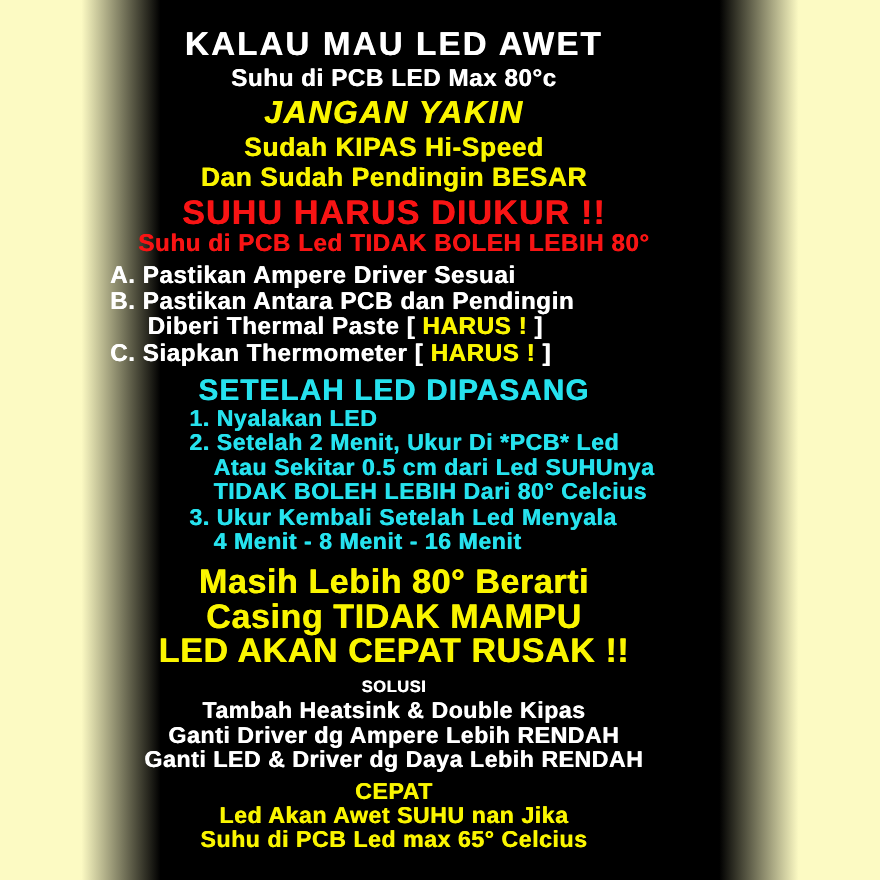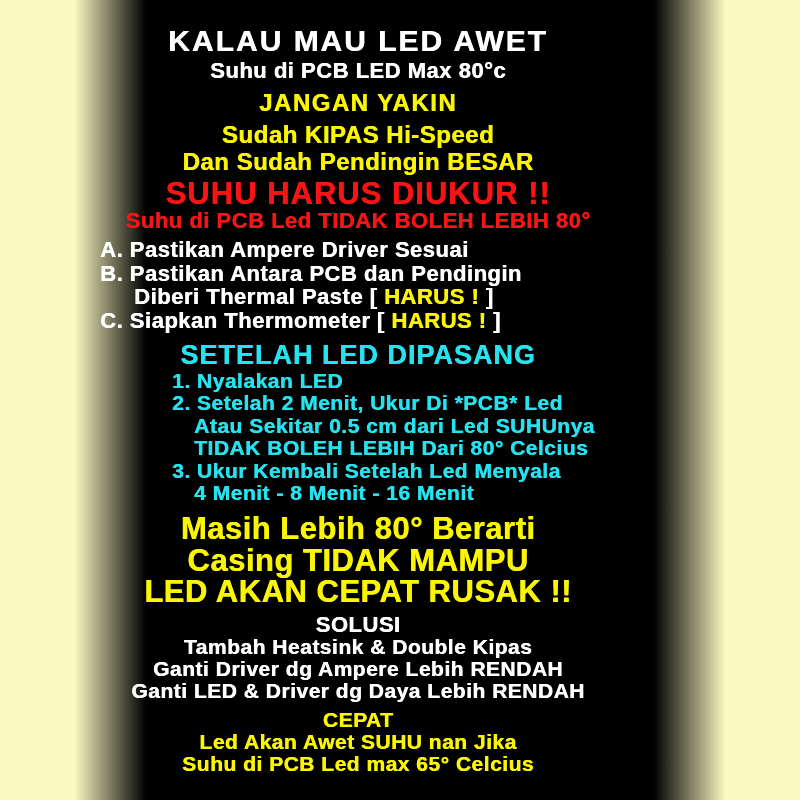--- a/index.html
+++ b/index.html
@@ -34,21 +34,21 @@
   }
   .line { text-shadow: 0.5px 0 0 currentColor; white-space: nowrap; }
 
   .c-white  { color: #FFFFFF; }
   .c-yellow { color: #FAF500; }
   .c-red    { color: #F81414; }
   .c-cyan   { color: #26E2EE; }
 
   .title        { font-size: 30px; line-height: 34px; letter-spacing: 2px; }
   .subtitle     { font-size: 22px; line-height: 26px; }
-  .shout        { font-size: 24px; line-height: 38px; letter-spacing: 1.5px; }
+  .shout        { font-size: 29px; line-height: 38px; letter-spacing: 1.5px; font-style: italic; }
   .md           { font-size: 24px; line-height: 26px; }
   .md2          { font-size: 24px; line-height: 27px; }
   .red-big      { font-size: 31px; line-height: 31px; margin-top: 3px; letter-spacing: 1px; }
   .red-sub      { font-size: 22px; line-height: 23px; }
 
   .checklist {
     margin-top: 6px;
     margin-left: 100px;
     text-align: left;
     font-size: 22px;
@@ -60,21 +60,21 @@
   .steps {
     margin-left: 172px;
     text-align: left;
     font-size: 21px;
     line-height: 22.4px;
   }
   .steps .indent { padding-left: 22px; }
 
   .warning { margin-top: 9px; font-size: 31px; line-height: 31.5px; letter-spacing: 0.5px; }
 
-  .solusi-heading { margin-top: 6px; font-size: 22px; line-height: 22px; }
+  .solusi-heading { margin-top: 6px; font-size: 15px; line-height: 22px; }
   .solusi-line    { font-size: 21px; line-height: 22px; }
 
   .fakta-heading  { margin-top: 7px; font-size: 21px; line-height: 22px; }
   .fakta-line     { font-size: 21px; line-height: 22px; }
 
   .hl { color: #FAF500; }
 </style>
 </head>
 <body>
 

